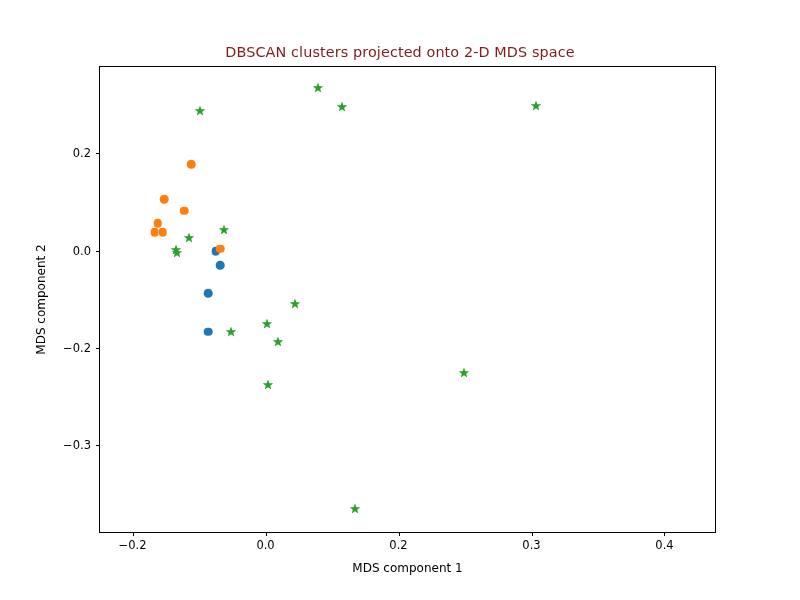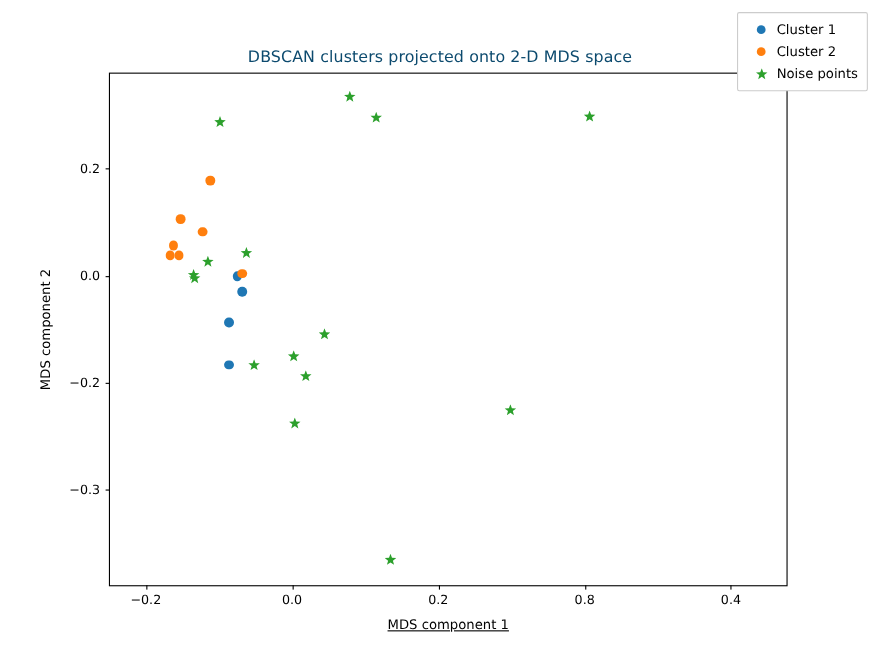--- a/index.html
+++ b/index.html
@@ -21,21 +21,21 @@
     background: #ffffff;
   }
   
   #chart-title {
     position: absolute;
     left: 0;
     top: 44px;
     width: 800px;
     text-align: center;
     font-size: 14.4px;
-    color: #0c4a6e;
+    color: #7f1d1d;
     letter-spacing: 0.1px;
     white-space: nowrap;
   }
   
   #plot-area {
     position: absolute;
     left: 99px;
     top: 66px;
     width: 617px;
     height: 467px;
@@ -99,21 +99,20 @@
   }
   
   #xlabel {
     position: absolute;
     left: 99px;
     top: 561px;
     width: 617px;
     text-align: center;
     font-size: 12px;
     color: #000000;
-    text-decoration: underline;
   }
   #ylabel {
     position: absolute;
     left: 0;
     top: 0;
     width: 467px;
     text-align: center;
     font-size: 12px;
     color: #000000;
     transform-origin: 0 0;
@@ -272,56 +271,34 @@
         </div>
       </div>
     <div id="ticks-x">
         <div class="tick-x" style="left: 32.58px;"></div>
         <div class="tick-x-label" style="left: 32.58px;">−0.2</div>
         <div class="tick-x" style="left: 165.55px;"></div>
         <div class="tick-x-label" style="left: 165.55px;">0.0</div>
         <div class="tick-x" style="left: 298.53px;"></div>
         <div class="tick-x-label" style="left: 298.53px;">0.2</div>
         <div class="tick-x" style="left: 431.5px;"></div>
-        <div class="tick-x-label" style="left: 431.5px;">0.8</div>
+        <div class="tick-x-label" style="left: 431.5px;">0.3</div>
         <div class="tick-x" style="left: 564.48px;"></div>
         <div class="tick-x-label" style="left: 564.48px;">0.4</div>
       </div>
     <div id="ticks-y">
         <div class="tick-y" style="top: 86.41px;"></div>
         <div class="tick-y-label" style="top: 86.41px;">0.2</div>
         <div class="tick-y" style="top: 183.5px;"></div>
         <div class="tick-y-label" style="top: 183.5px;">0.0</div>
         <div class="tick-y" style="top: 280.59px;"></div>
         <div class="tick-y-label" style="top: 280.59px;">−0.2</div>
         <div class="tick-y" style="top: 377.68px;"></div>
         <div class="tick-y-label" style="top: 377.68px;">−0.3</div>
       </div>
   </div>
 
   <div id="xlabel">MDS component 1</div>
 
   <div id="ylabel">MDS component 2</div>
 
-  <div id="legend">
-      <div class="legend-row">
-        <div class="legend-swatch">
-          <div class="marker-circle" style="background: rgb(31, 119, 180);"></div>
-        </div>
-        <div class="legend-label">Cluster 1</div>
-      </div>
-      <div class="legend-row">
-        <div class="legend-swatch">
-          <div class="marker-circle" style="background: rgb(255, 127, 14);"></div>
-        </div>
-        <div class="legend-label">Cluster 2</div>
-      </div>
-      <div class="legend-row">
-        <div class="legend-swatch">
-          <svg width="11" height="11" viewBox="0 0 11 11">
-            <polygon points="5.50,0.00 6.86,3.63 10.73,3.80 7.70,6.21 8.73,9.95 5.50,7.81 2.27,9.95 3.30,6.21 0.27,3.80 4.14,3.63" fill="#2ca02c"></polygon>
-          </svg>
-        </div>
-        <div class="legend-label">Noise points</div>
-      </div>
-    </div>
 
 </div>
 
 </body></html>

